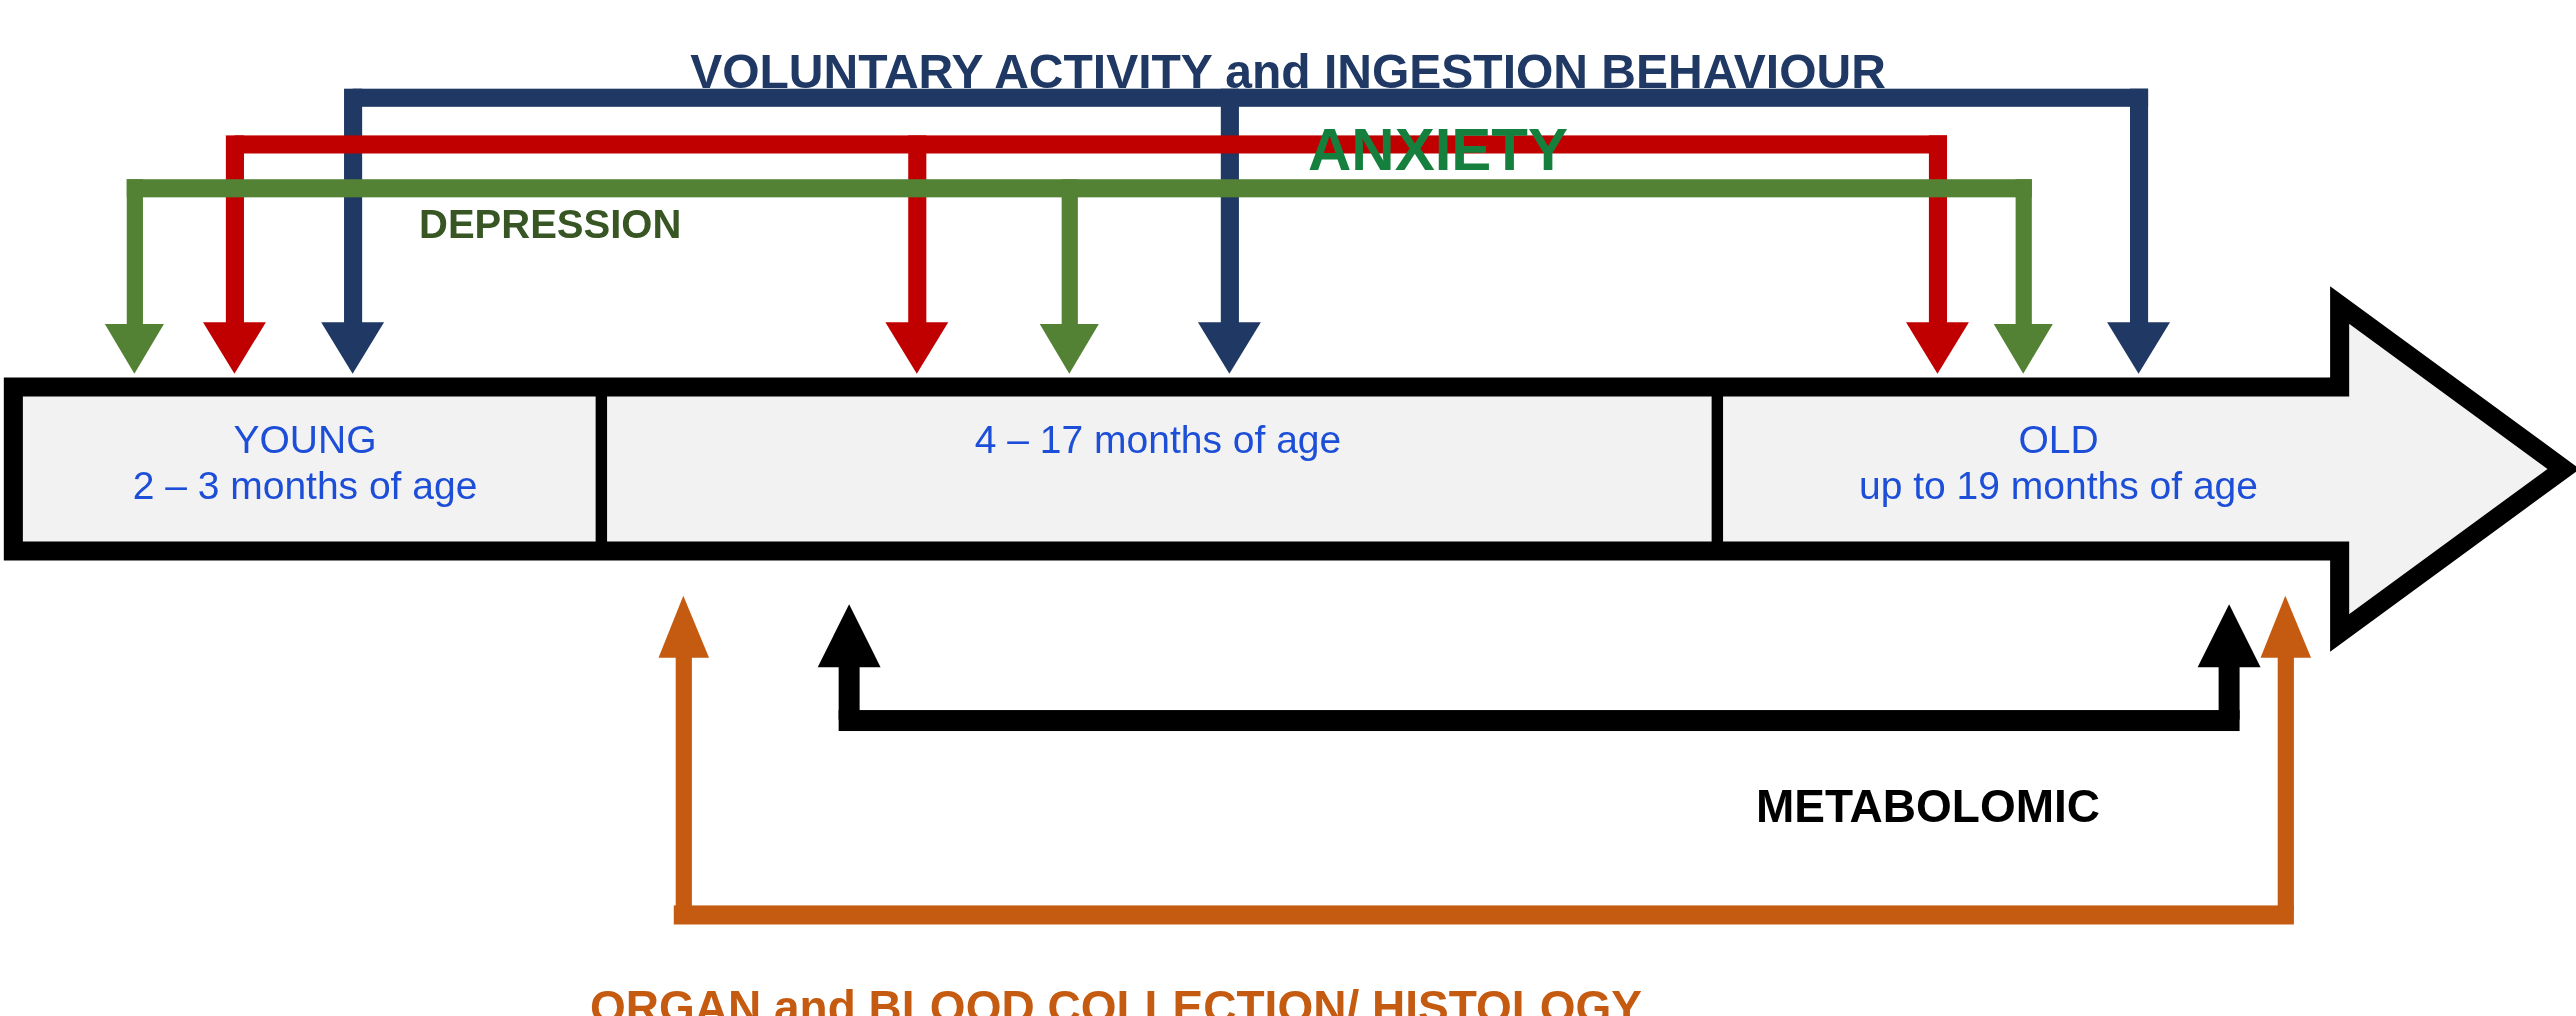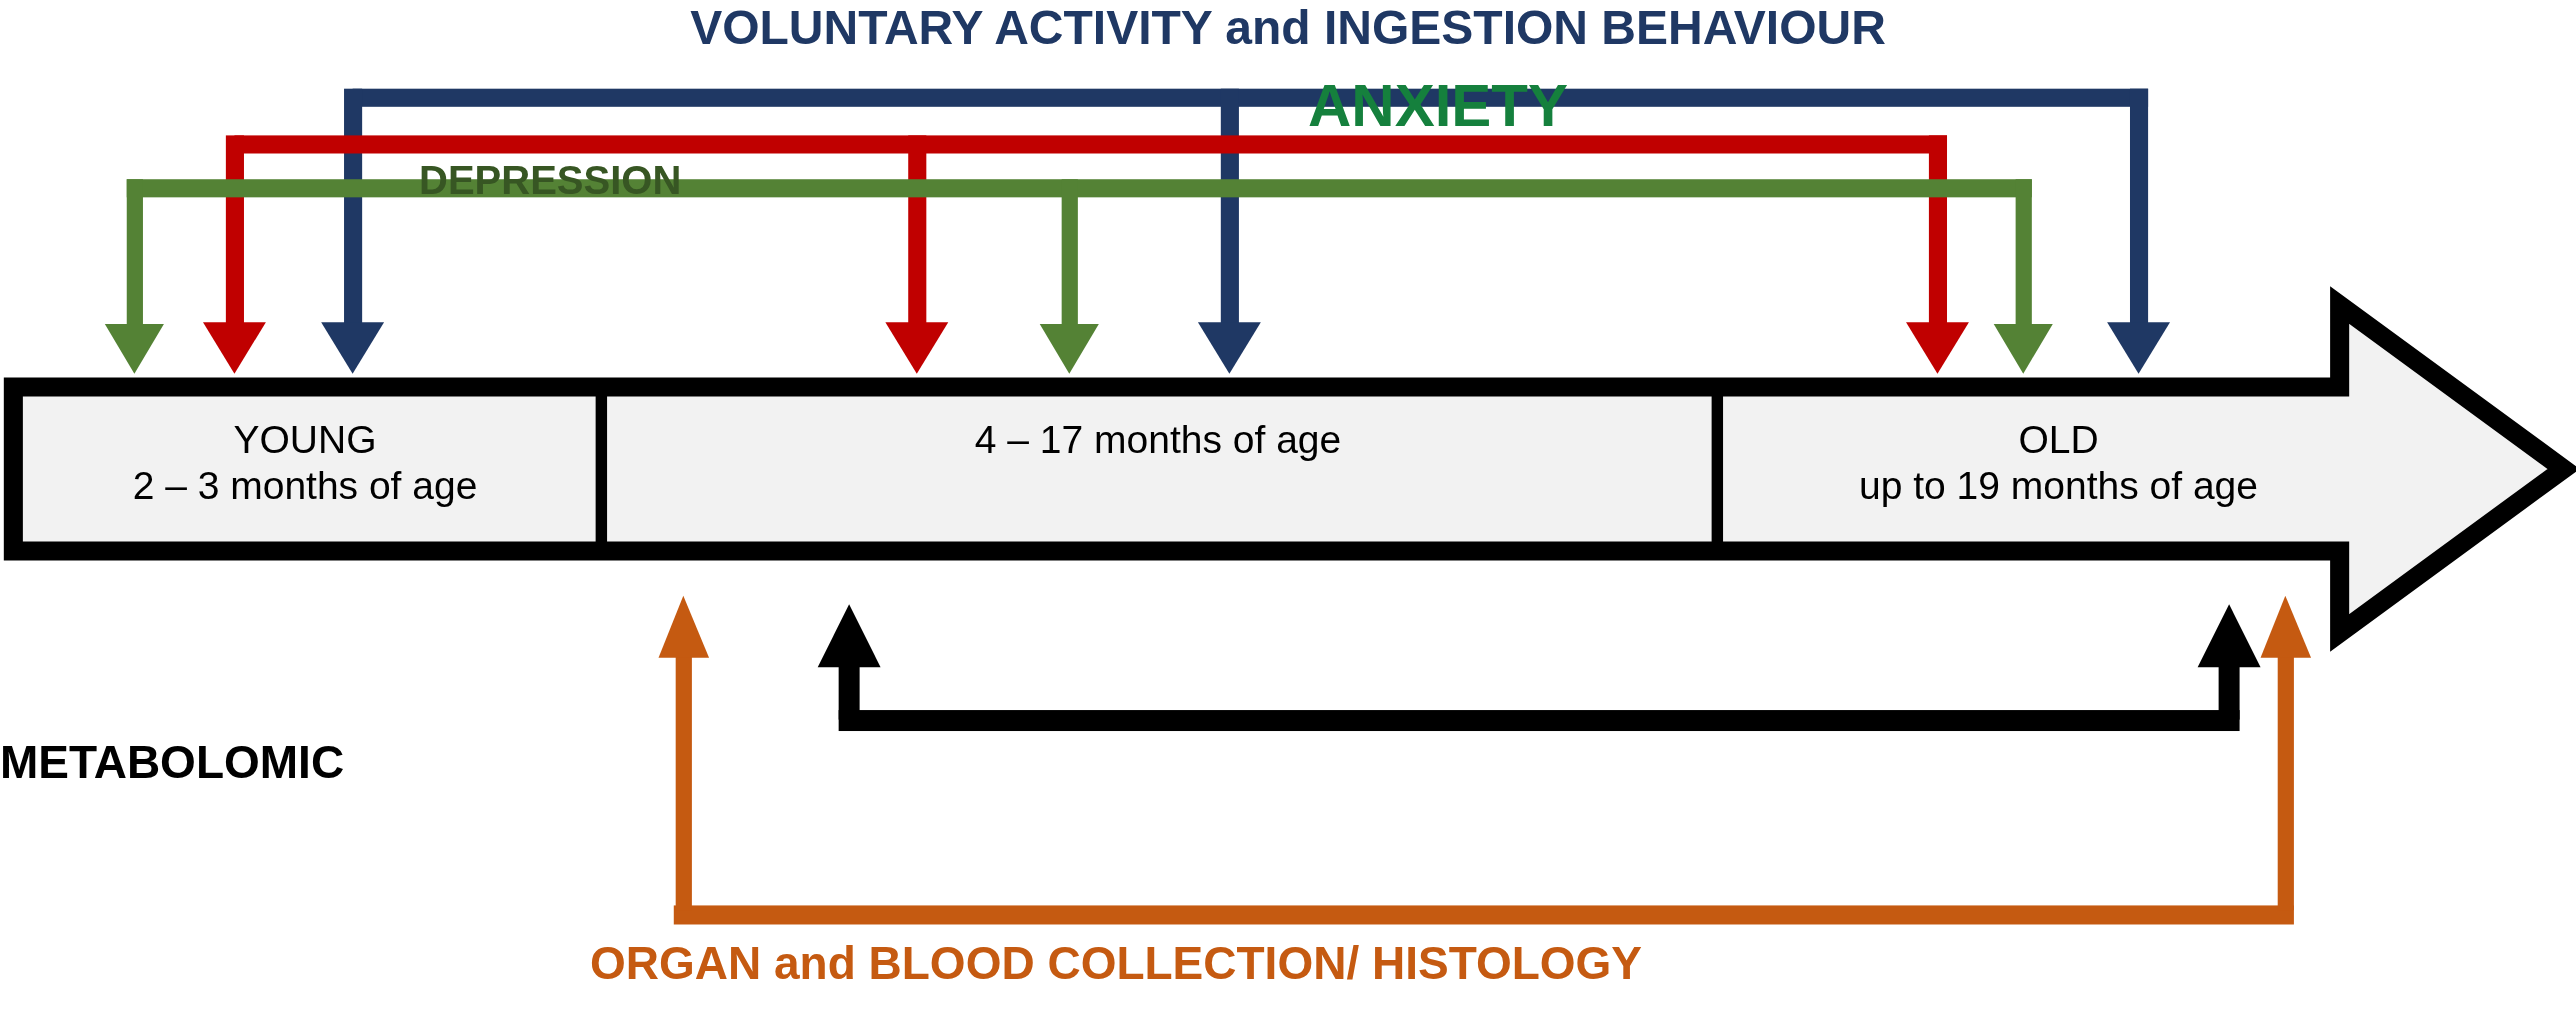--- a/index.html
+++ b/index.html
@@ -21,20 +21,21 @@
     top: 0;
     width: 2576px;
     height: 1017px;
   }
   .lbl {
     position: absolute;
     white-space: nowrap;
     font-family: "Liberation Sans", sans-serif;
     font-weight: bold;
     line-height: 1;
+    margin-top: 44px;
   }
   .title-voluntary {
     font-size: 48px;
     color: #1F3864;
     left: 0;
     top: 3.8px;
     width: 2576px;
     text-align: center;
   }
   .title-anxiety {
@@ -45,38 +46,38 @@
   }
   .title-depression {
     font-size: 40px;
     color: #375623;
     left: 419px;
     top: 160px;
   }
   .title-metabolomic {
     font-size: 46px;
     color: #000000;
-    left: 0;
+    left: 6px;
     top: 739px;
     width: 2094px;
-    text-align: left;
+    text-align: right;
   }
   .title-organ {
     font-size: 46px;
     color: #C55A11;
     left: 0;
     top: 940px;
     width: 2232px;
     text-align: center;
   }
   .stage-label {
     position: absolute;
     text-align: center;
     font-family: "Liberation Sans", sans-serif;
-    color: #000000;
+    color: #1d4ed8;
     font-weight: normal;
     line-height: 1.18;
     font-size: 39px;
   }
   .stage-label .stage-name { display: block; }
   .stage-label .stage-age { display: block; }
   #stage-young  { left: 19px;   top: 417px; width: 572px; }
   #stage-adult  { left: 610px;  top: 417px; width: 1096px; }
   #stage-old    { left: 1725px; top: 417px; width: 667px; }
 </style>

